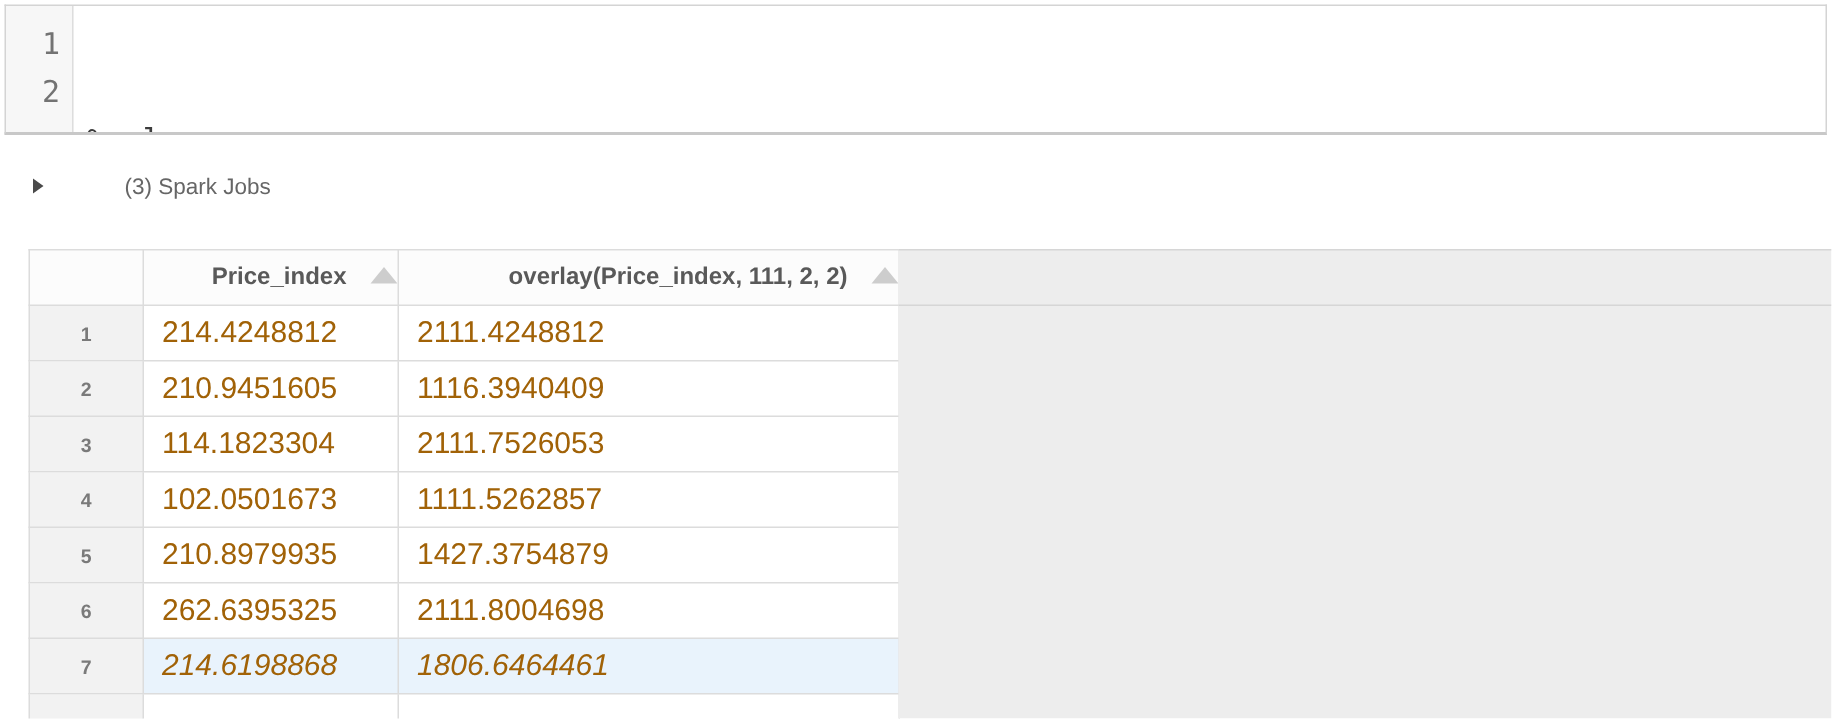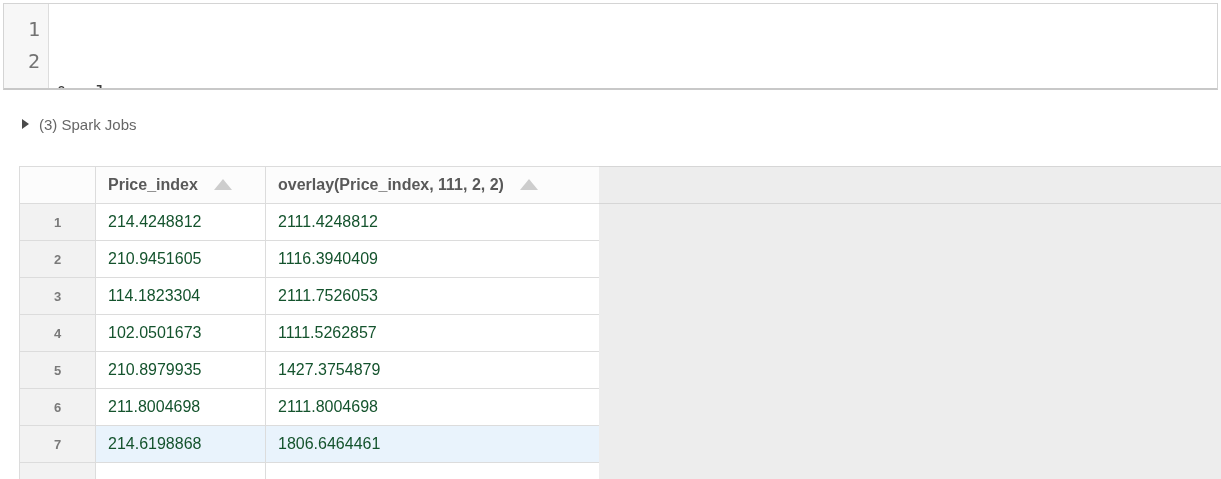--- a/index.html
+++ b/index.html
@@ -25,47 +25,47 @@
   .code-area{
     flex:1;padding:9px 0 0 9px;white-space:pre;color:#3c3c3c;
     letter-spacing:0.35px;overflow:hidden;
   }
   .code-line{height:32px;}
   .tok-plain{color:#3c3c3c;}
 
   
   .spark-jobs{
     position:absolute;left:22px;top:114px;height:20px;
-    display:flex;align-items:center;font-size:15px;color:#666;cursor:pointer;
+    display:flex;align-items:center;font-size:15px;color:#666;cursor:pointer;gap:44px;
   }
   .tri-right{
     width:0;height:0;display:inline-block;margin-right:10px;
     border-top:5px solid transparent;border-bottom:5px solid transparent;
     border-left:7px solid #4a4a4a;
   }
 
   
   .results{position:absolute;left:19px;top:166px;}
   table.grid{border-collapse:collapse;table-layout:fixed;}
   .grid th,.grid td{
     border:1px solid #dcdcdc;height:37px;box-sizing:border-box;
     padding:0;overflow:hidden;white-space:nowrap;
   }
   .grid th{
     background:#fcfcfc;font-weight:bold;font-size:16px;color:#595959;
-    text-align:left;padding-left:12px;cursor:pointer;
+    text-align:right;padding-left:12px;cursor:pointer;
   }
   .grid td.rownum{
     background:#f2f2f2;font-weight:bold;font-size:13px;color:#7a7a7a;
     text-align:center;
   }
   .grid td.data{
-    background:#ffffff;font-size:16px;color:#14532d;padding-left:12px;
+    background:#ffffff;font-size:20px;color:#a16207;padding-left:12px;
   }
-  .grid tr.highlight td.data{background:var(--hl,#e9f3fc);}
+  .grid tr.highlight td.data{background:var(--hl,#e9f3fc);font-style:italic;}
   .sort-icon{
     display:inline-block;width:0;height:0;margin-left:16px;
     border-left:9px solid transparent;border-right:9px solid transparent;
     border-bottom:11px solid #cdcdcd;vertical-align:baseline;
   }
 
   
   .gray-panel{
     position:absolute;left:599px;top:166px;right:0;bottom:0;
     box-sizing:border-box;background:#ededed;border-top:1px solid #d6d6d6;
@@ -125,21 +125,21 @@
           <td class="data">102.0501673</td>
           <td class="data">1111.5262857</td>
         </tr>
         <tr>
           <td class="rownum">5</td>
           <td class="data">210.8979935</td>
           <td class="data">1427.3754879</td>
         </tr>
         <tr>
           <td class="rownum">6</td>
-          <td class="data">211.8004698</td>
+          <td class="data">262.6395325</td>
           <td class="data">2111.8004698</td>
         </tr>
         <tr class="highlight">
           <td class="rownum">7</td>
           <td class="data">214.6198868</td>
           <td class="data">1806.6464461</td>
         </tr>
         <tr>
           <td class="rownum"></td>
           <td class="data"></td>

